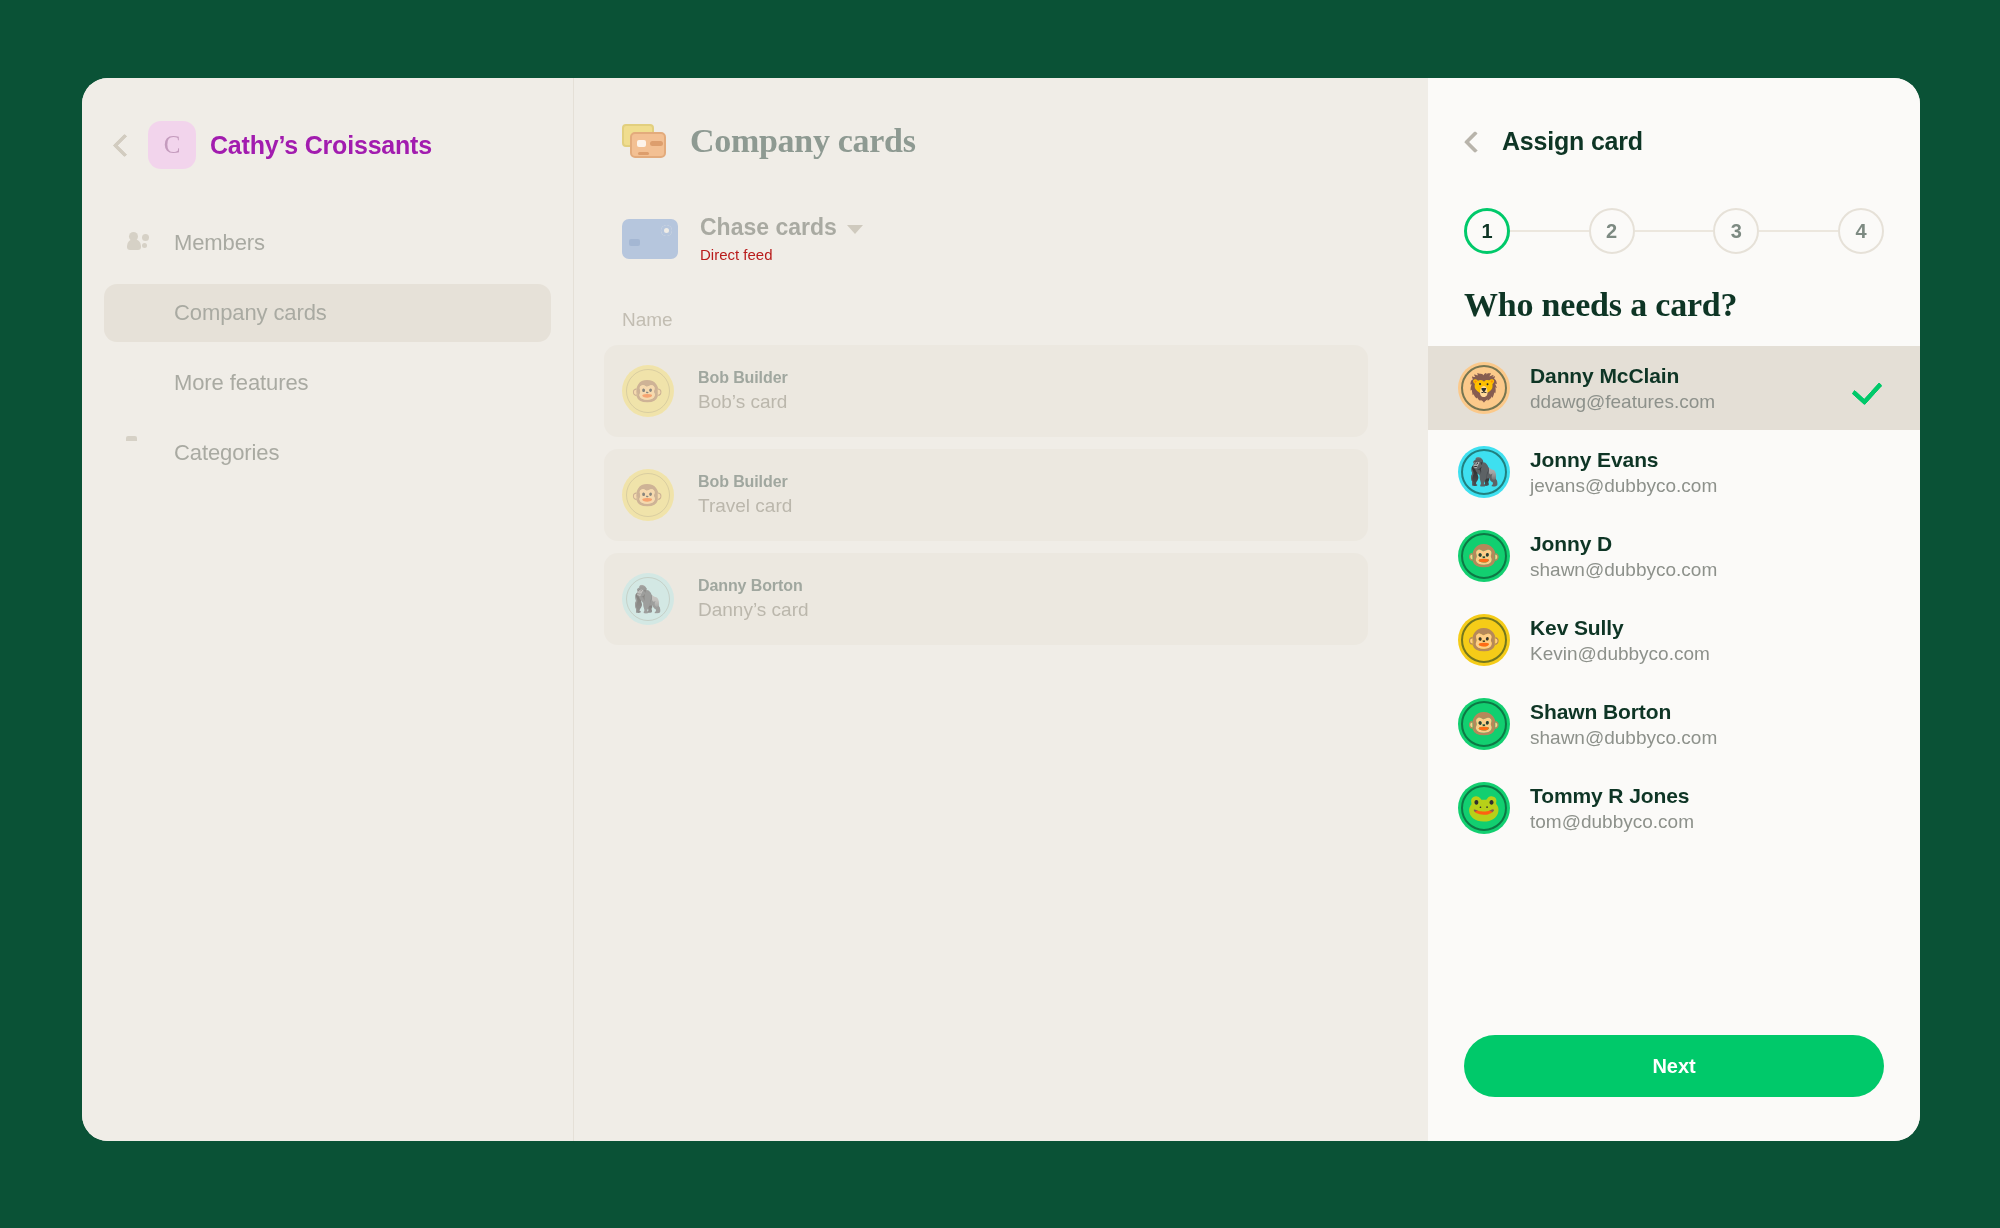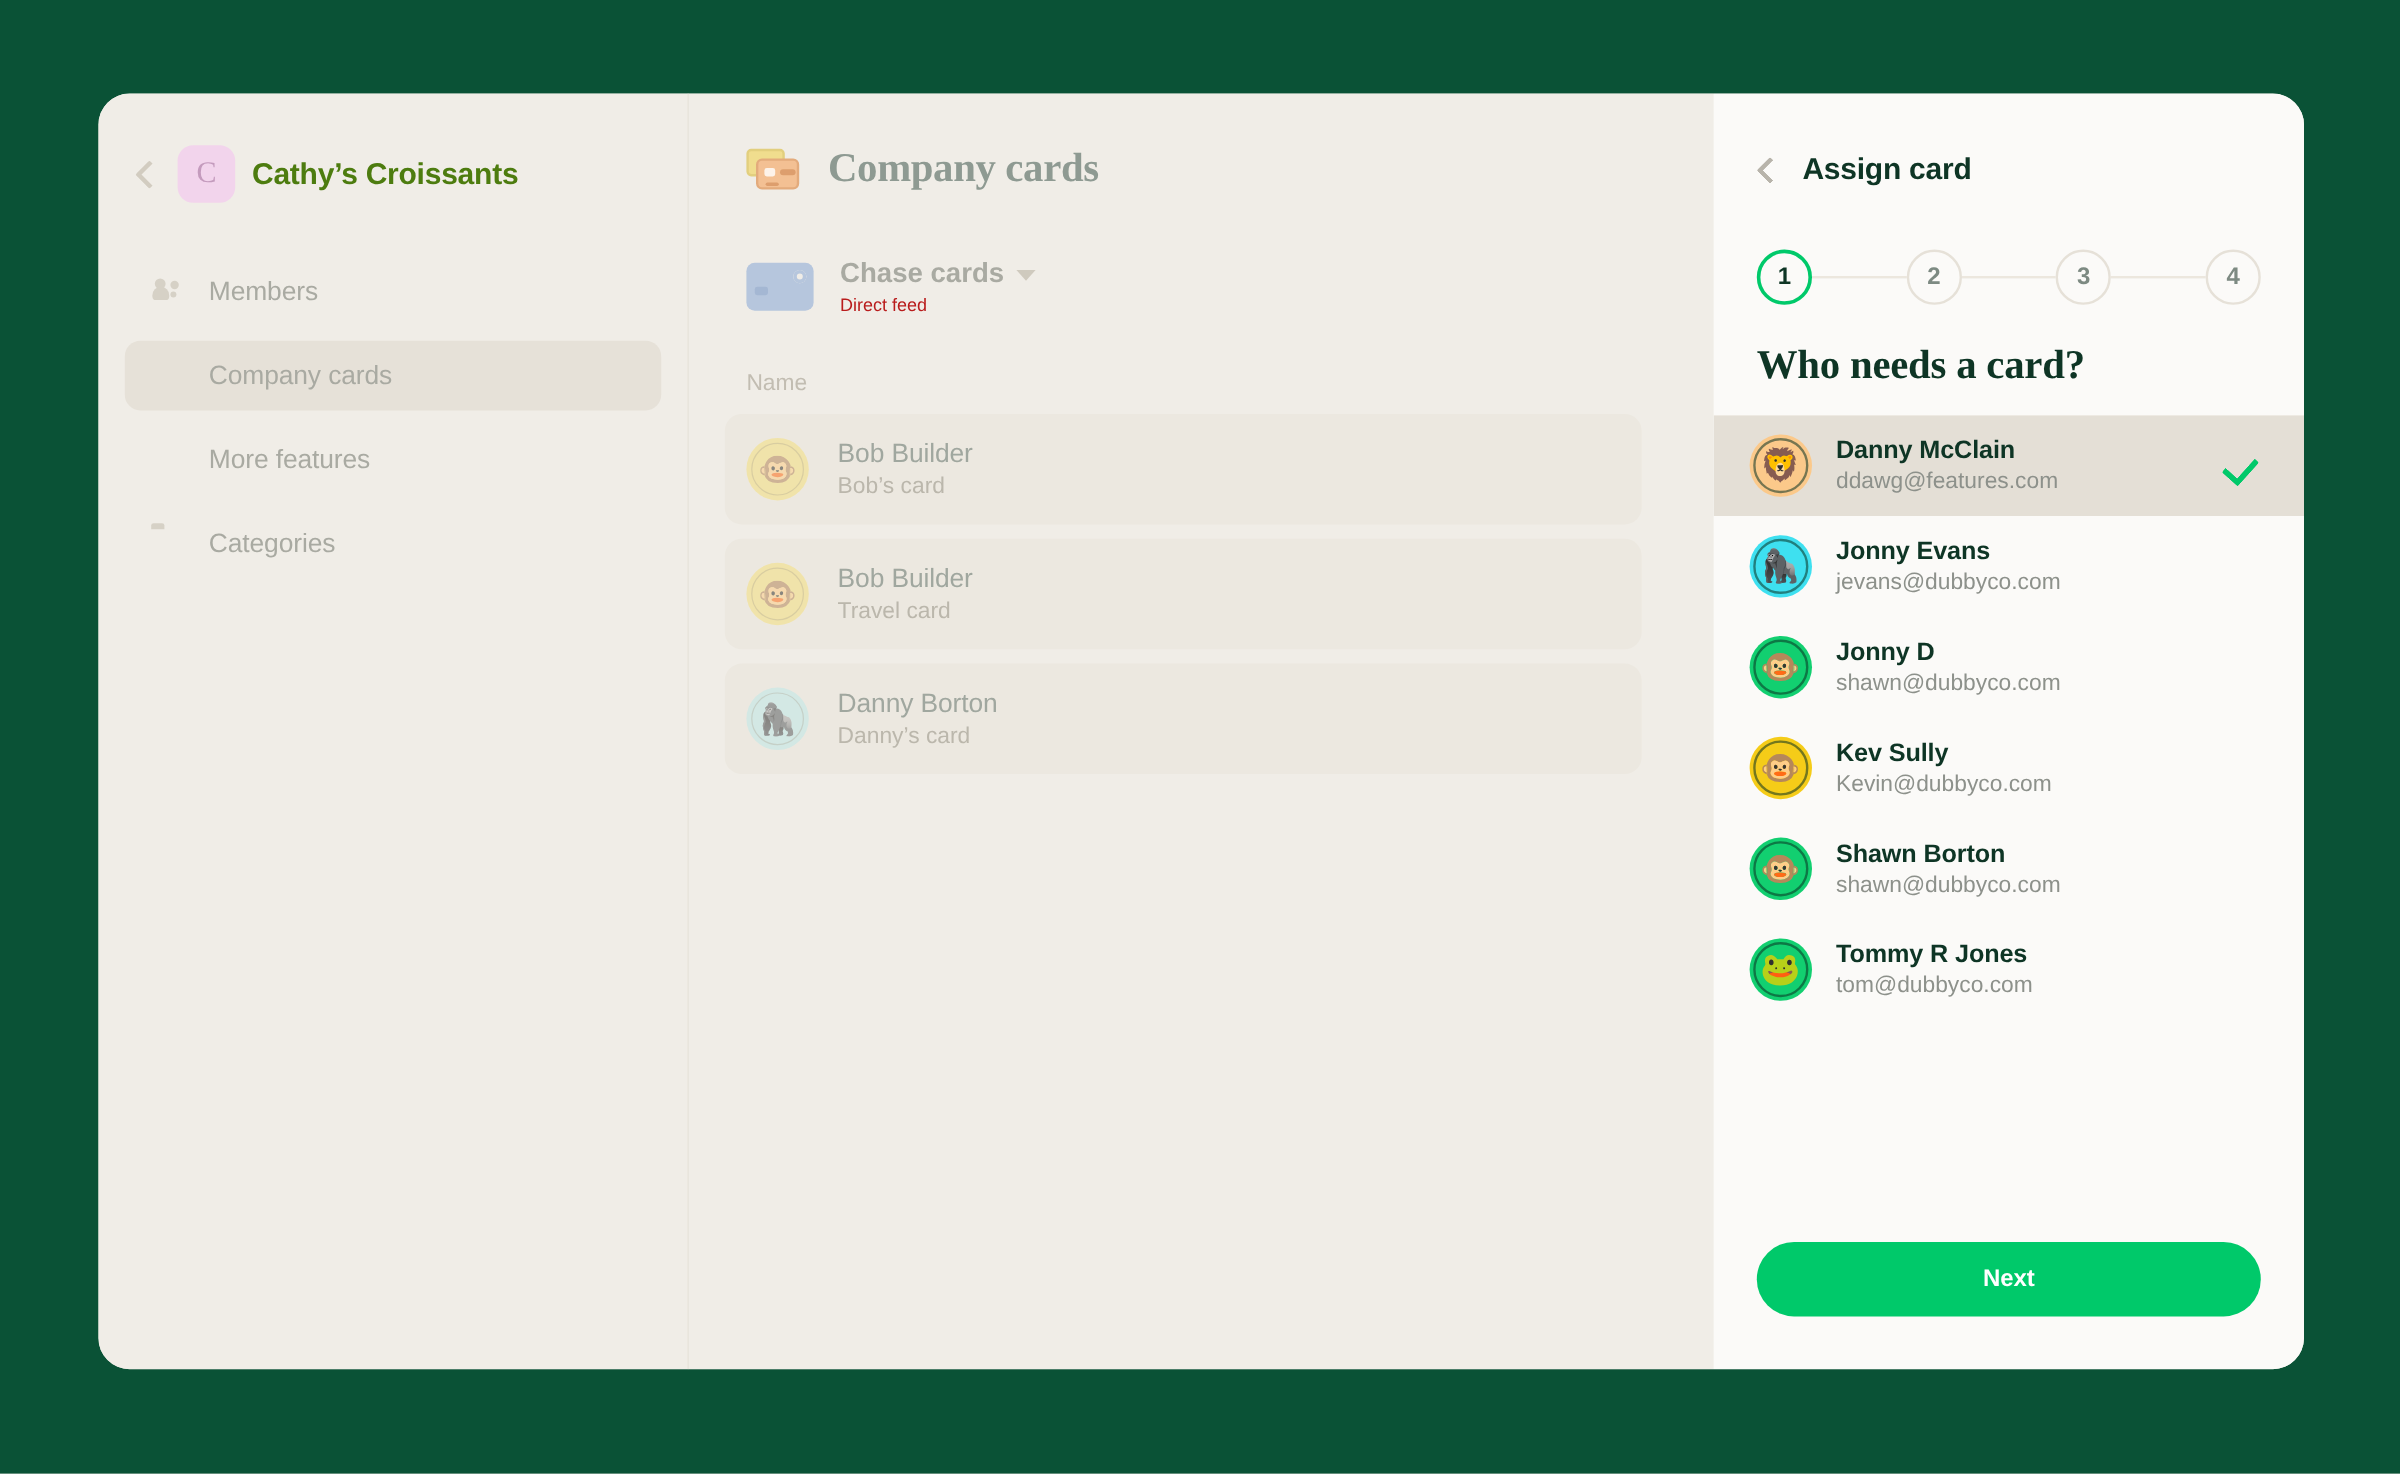--- a/index.html
+++ b/index.html
@@ -70,21 +70,21 @@
     font-size: 25px;
     display: flex;
     align-items: center;
     justify-content: center;
     font-family: "Liberation Serif", serif;
   }
 
   .ws-name {
     font-size: 25px;
     font-weight: bold;
-    color: #4d7c0f;
+    color: #a21caf;
     letter-spacing: -0.2px;
   }
 
   .nav { margin-top: 36px; padding: 0 22px; }
 
   .nav-item {
     display: flex;
     align-items: center;
     gap: 22px;
     height: 58px;
@@ -328,21 +328,21 @@
     font-size: 26px;
     line-height: 1;
   }
   .row-av::after {
     content: "";
     position: absolute; inset: 4px;
     border-radius: 50%;
     border: 1.5px solid rgba(120,110,80,.35);
   }
 
-  .row-name { font-size: 22px; font-weight: normal; color: #a0a79f; letter-spacing: -0.1px; }
+  .row-name { font-size: 16px; font-weight: bold; color: #a0a79f; letter-spacing: -0.1px; }
   .row-sub { font-size: 19px; color: #bbb7ac; margin-top: 4px; }
 
   
   .panel {
     width: 492px;
     flex: 0 0 492px;
     background: #fbfaf8;
     display: flex;
     flex-direction: column;
     padding: 34px 0 0 0;

